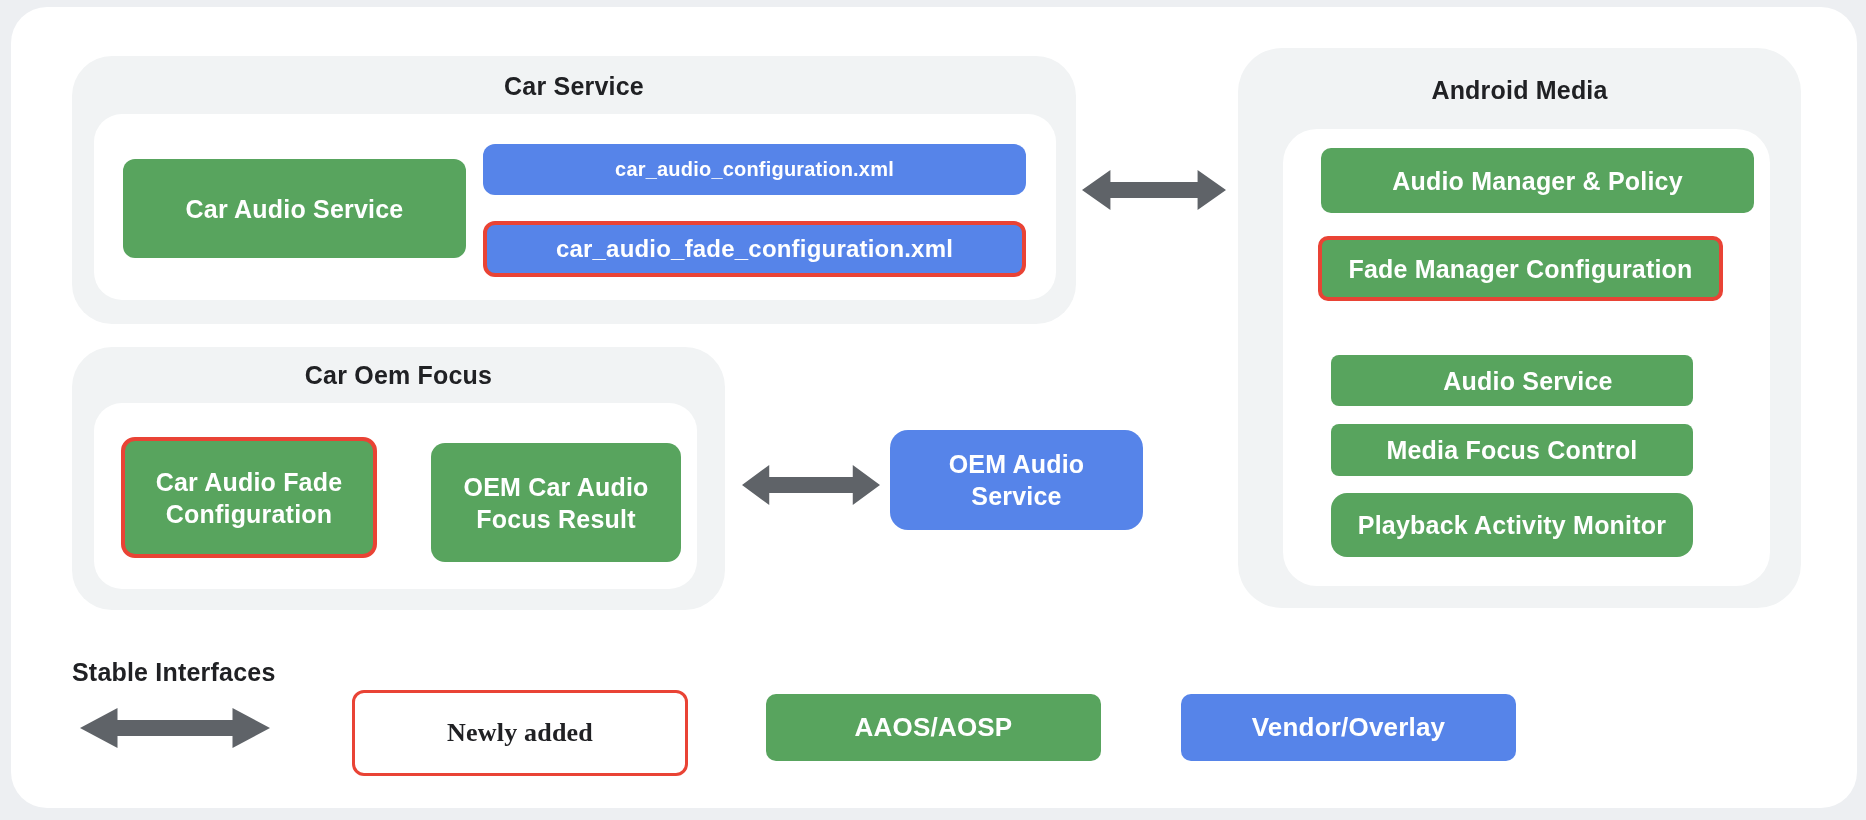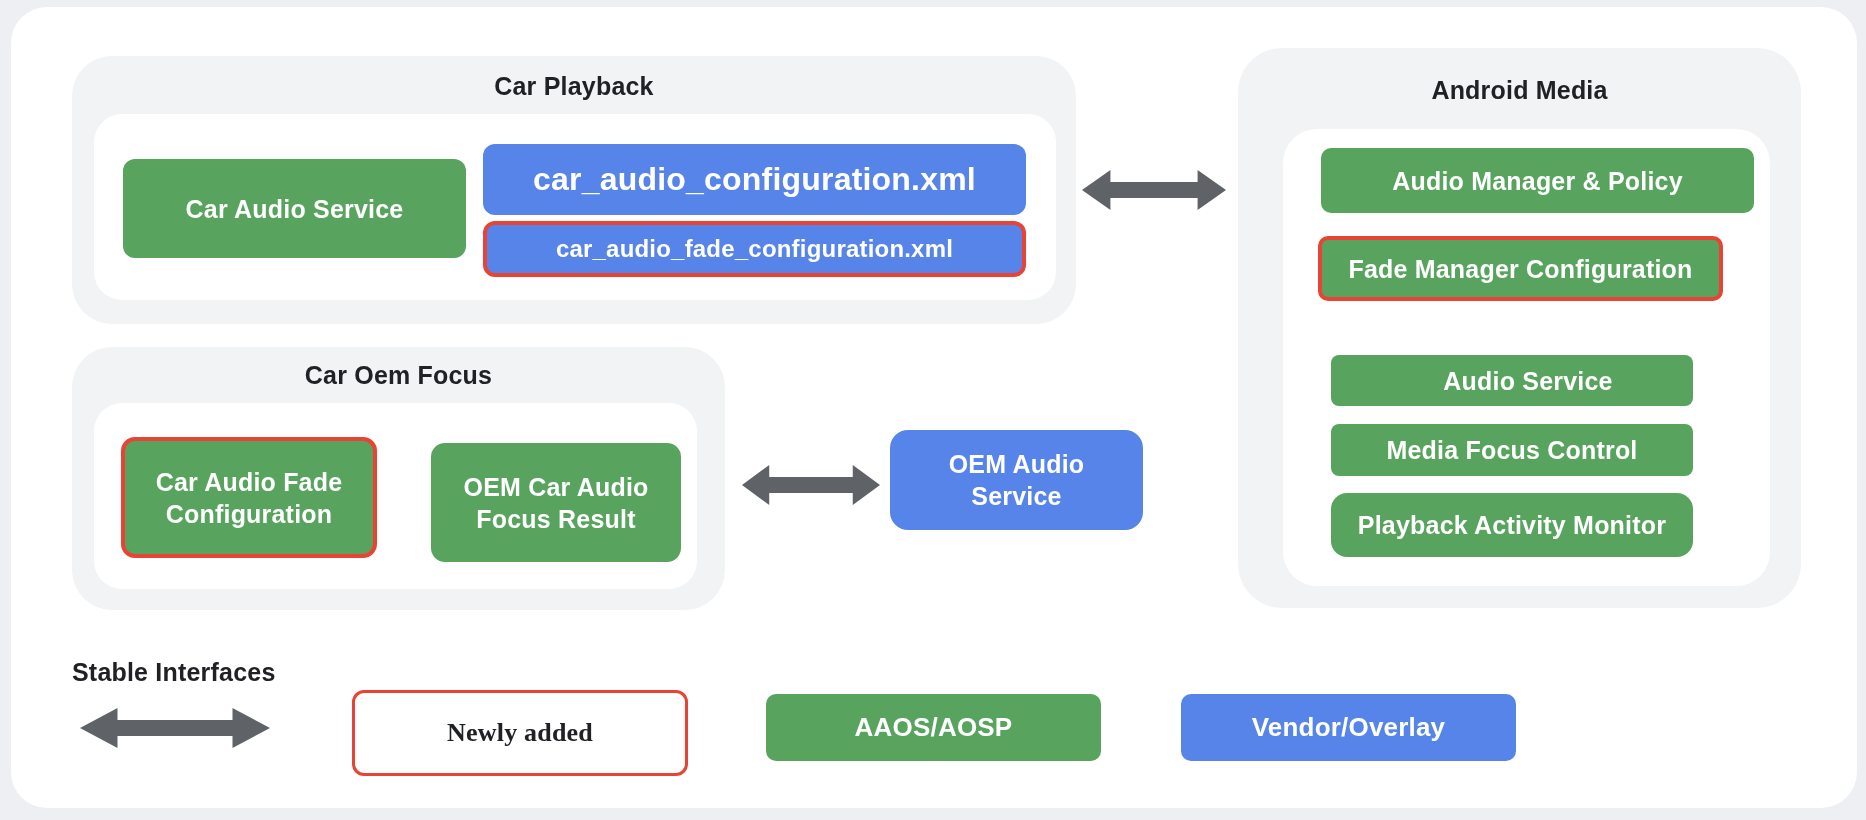--- a/index.html
+++ b/index.html
@@ -69,24 +69,24 @@
     color:#202124;
   }
 </style>
 </head>
 <body>
 
 <div id="canvas">
   <div class="card"></div>
 
   <div class="section" style="left:72px;top:56px;width:1004px;height:268px;">
-    <div class="section-title" style="top:16px;">Car Playback</div>
+    <div class="section-title" style="top:16px;">Car Service</div>
     <div class="panel" style="left:22px;top:58px;width:962px;height:186px;">
       <div class="box green" style="left:29px;top:45px;width:343px;height:99px;">Car Audio Service</div>
-      <div class="box blue" style="left:389px;top:30px;width:543px;height:71px;font-size:32px;">car_audio_configuration.xml</div>
+      <div class="box blue" style="left:389px;top:30px;width:543px;height:51px;font-size:20px;">car_audio_configuration.xml</div>
       <div class="box blue red-ring" style="left:389px;top:107px;width:543px;height:56px;font-size:24px;">car_audio_fade_configuration.xml</div>
     </div>
   </div>
 
   <div class="arrow" style="left:1082px;top:167px;width:144px;height:46px;">
     <svg viewBox="0 0 152 46" preserveAspectRatio="none">
       <polygon fill="#5F6368" points="0,23 30,3 30,15 122,15 122,3 152,23 122,43 122,31 30,31 30,43"></polygon>
     </svg>
   </div>
 

